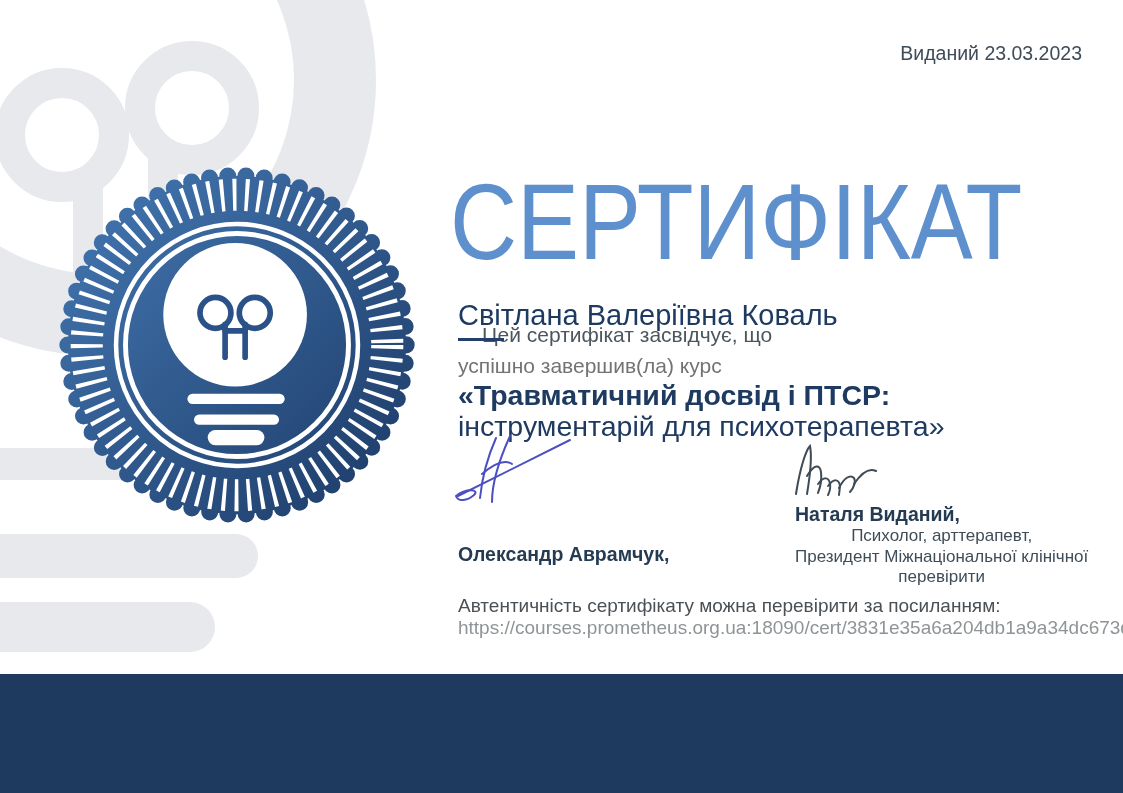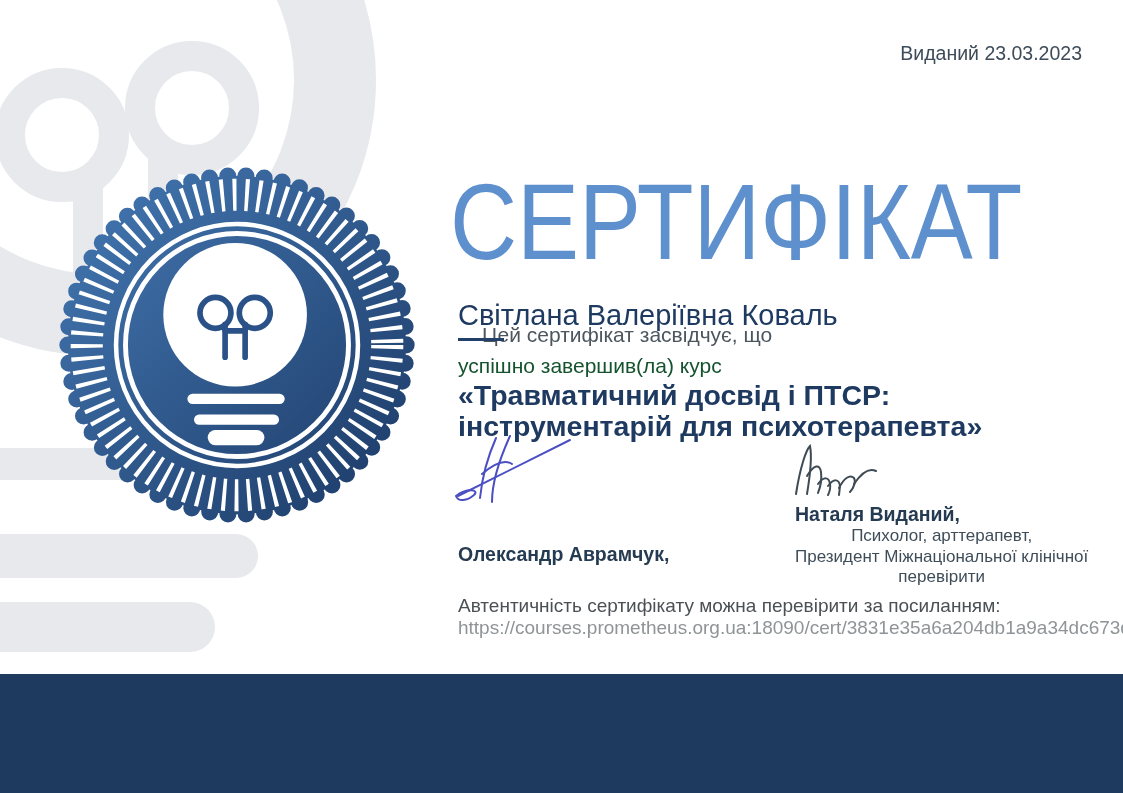--- a/index.html
+++ b/index.html
@@ -22,23 +22,23 @@
   }
   .cert-title {
     position:absolute; left:450px; top:168px;
     font-size:108px; line-height:1; font-weight:400;
     color:#5e90ce; letter-spacing:0px; white-space:nowrap;
     transform: scaleX(.86); transform-origin:left top; z-index:3;
   }
   .intro       { position:absolute; left:482px; top:275px; font-size:21px;   color:#4c565f; z-index:3;margin-top:48px; }
   .recipient   { position:absolute; left:458px; top:299px; font-size:29px;   font-weight:500; color:#1e3a60; z-index:3; }
   .divider     { position:absolute; left:458px; top:338px; width:46px; height:3px; background:#23406b; z-index:3; }
-  .completed   { position:absolute; left:458px; top:354px; font-size:21px;   color:#14532d; z-index:3; }
+  .completed   { position:absolute; left:458px; top:354px; font-size:21px;   color:#737373; z-index:3; }
   .course-1    { position:absolute; left:458px; top:379px; font-size:28.5px; font-weight:700; color:#1e3a60; z-index:3; }
-  .course-2    { position:absolute; left:458px; top:410px; font-size:28.5px; font-weight:700; color:#1e3a60; z-index:3; }
+  .course-2    { position:absolute; left:458px; top:410px; font-size:28.5px; font-weight:400; color:#1e3a60; z-index:3; }
   .sig-left    { position:absolute; left:452px; top:434px; z-index:3; }
   .sig-right   { position:absolute; left:792px; top:438px; z-index:3; }
   .sig-name-l  { position:absolute; left:458px; top:503px; font-size:19.5px; font-weight:700; color:#253b51; z-index:3;margin-top:40px; }
   .sig-name-r  { position:absolute; left:795px; top:503px; font-size:19.5px; font-weight:700; color:#253b51; z-index:3; }
   .sig-titles-l{ position:absolute; left:458px; top:526px; font-size:16.5px; line-height:20.5px; color:#3f4d59; z-index:3; }
   .sig-titles-r{ position:absolute; left:795px; top:526px; font-size:17px; line-height:20.5px; color:#3f4d59; z-index:3;text-align:center; }
   .verify      { position:absolute; left:458px; top:595px; font-size:19px;   color:#4b5055; z-index:3; }
   .verify-url  { position:absolute; left:458px; top:617px; font-size:19px;   color:#8f9497; z-index:3; }
   
   .footer {

